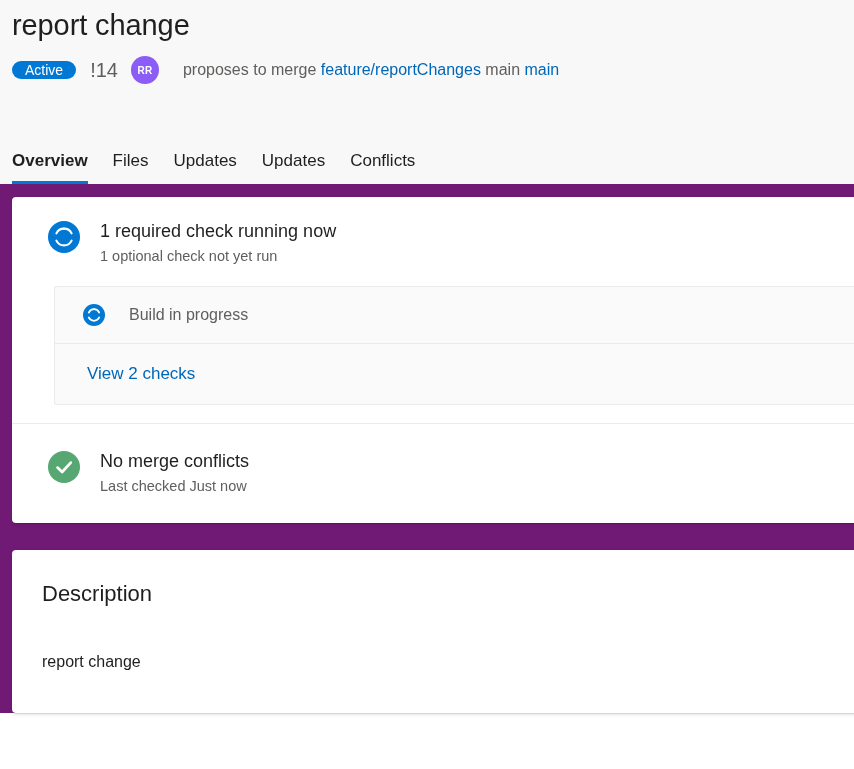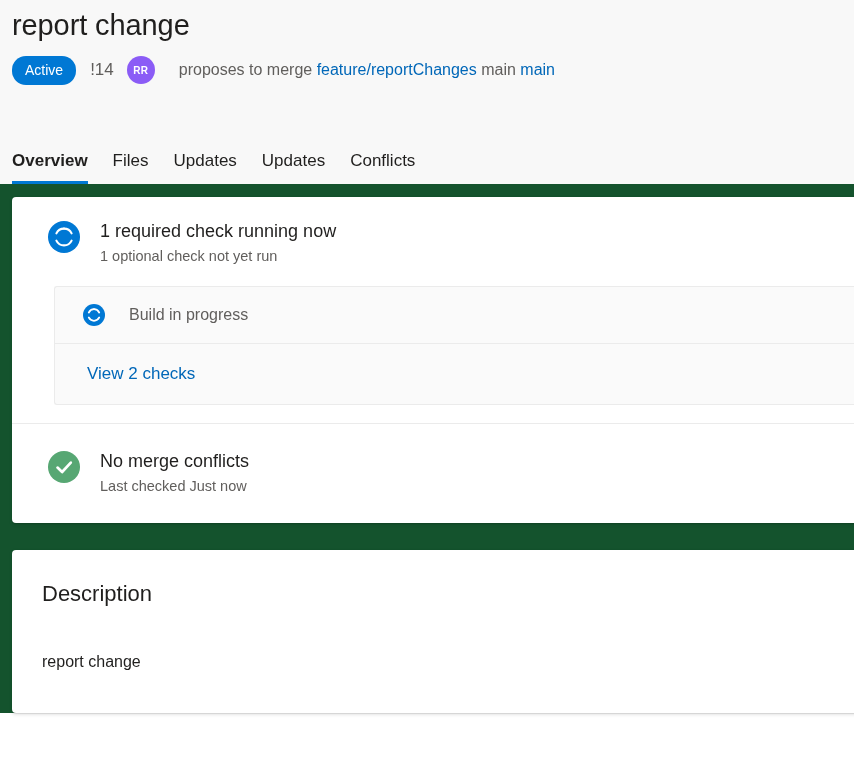--- a/index.html
+++ b/index.html
@@ -41,28 +41,28 @@
     height: 28px;
   }
 
   .status-badge {
     background: #0078d4;
     color: #ffffff;
     font-size: 14px;
     line-height: 14px;
     border-radius: 14px;
     padding: 7px 13px 8px 13px;
-    height: 29px;
+    height: 18px;
     display: inline-flex;
     align-items: center;
     white-space: nowrap;
   }
 
   .pr-id {
-    font-size: 17px;
+    font-size: 20px;
     color: #605e5c;
     margin-left: 14px;
     white-space: nowrap;
   }
 
   .avatar {
     width: 28px;
     height: 28px;
     border-radius: 50%;
     background: #8b5cf6;
@@ -119,21 +119,21 @@
     position: absolute;
     left: 0;
     right: 0;
     bottom: 0;
     height: 3px;
     background: #0078d4;
   }
 
   
   .page-body {
-    background: #14532d;
+    background: #701a75;
     padding: 13px 0 0 12px;
   }
 
   .card {
     background: #ffffff;
     border-radius: 4px;
     box-shadow: 0 1.6px 3.6px rgba(0,0,0,0.10), 0 0.3px 0.9px rgba(0,0,0,0.09);
     width: 900px;          
     margin-bottom: 27px;
   }

